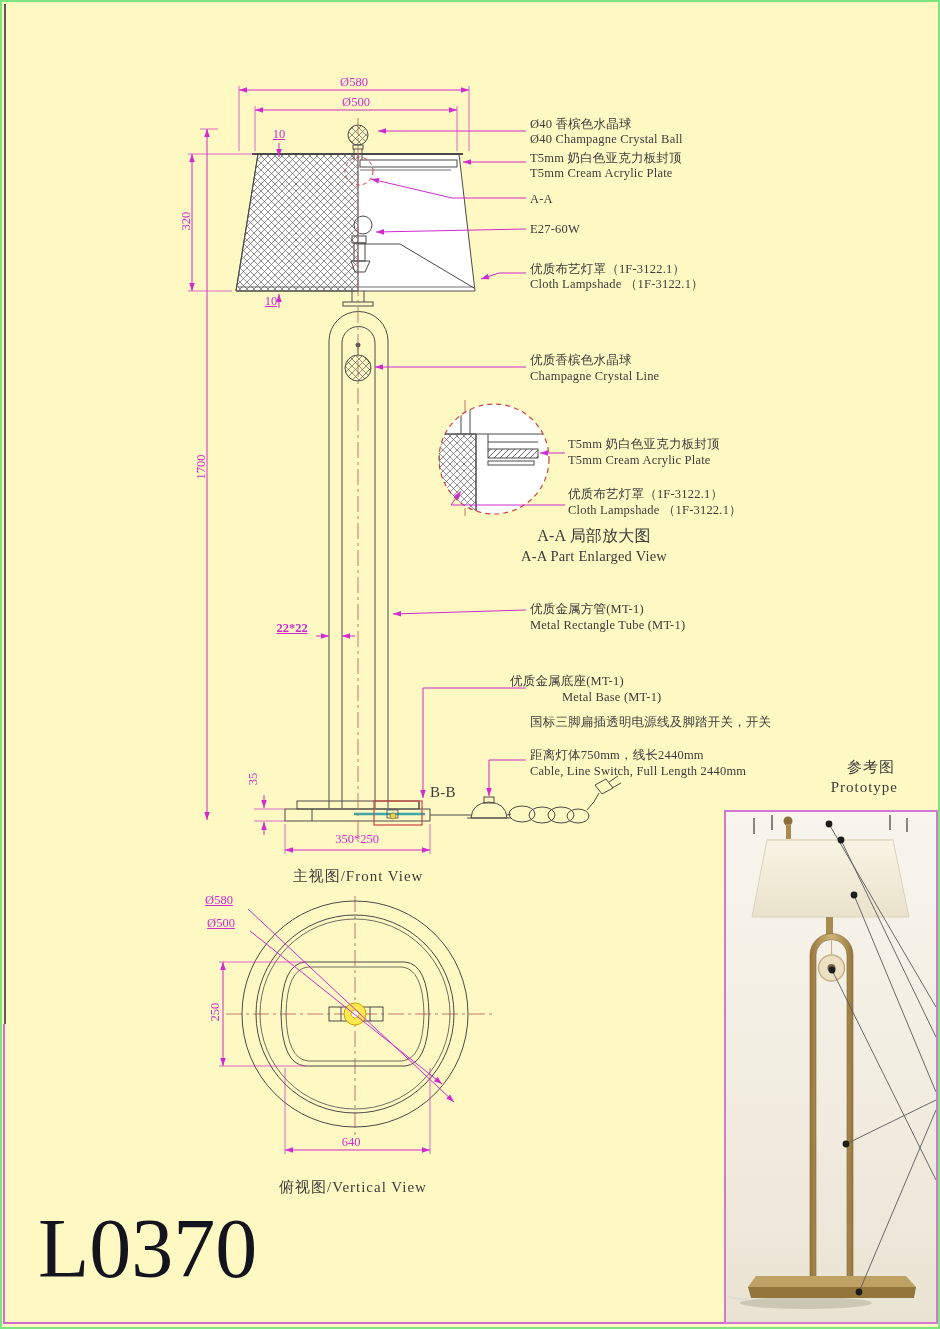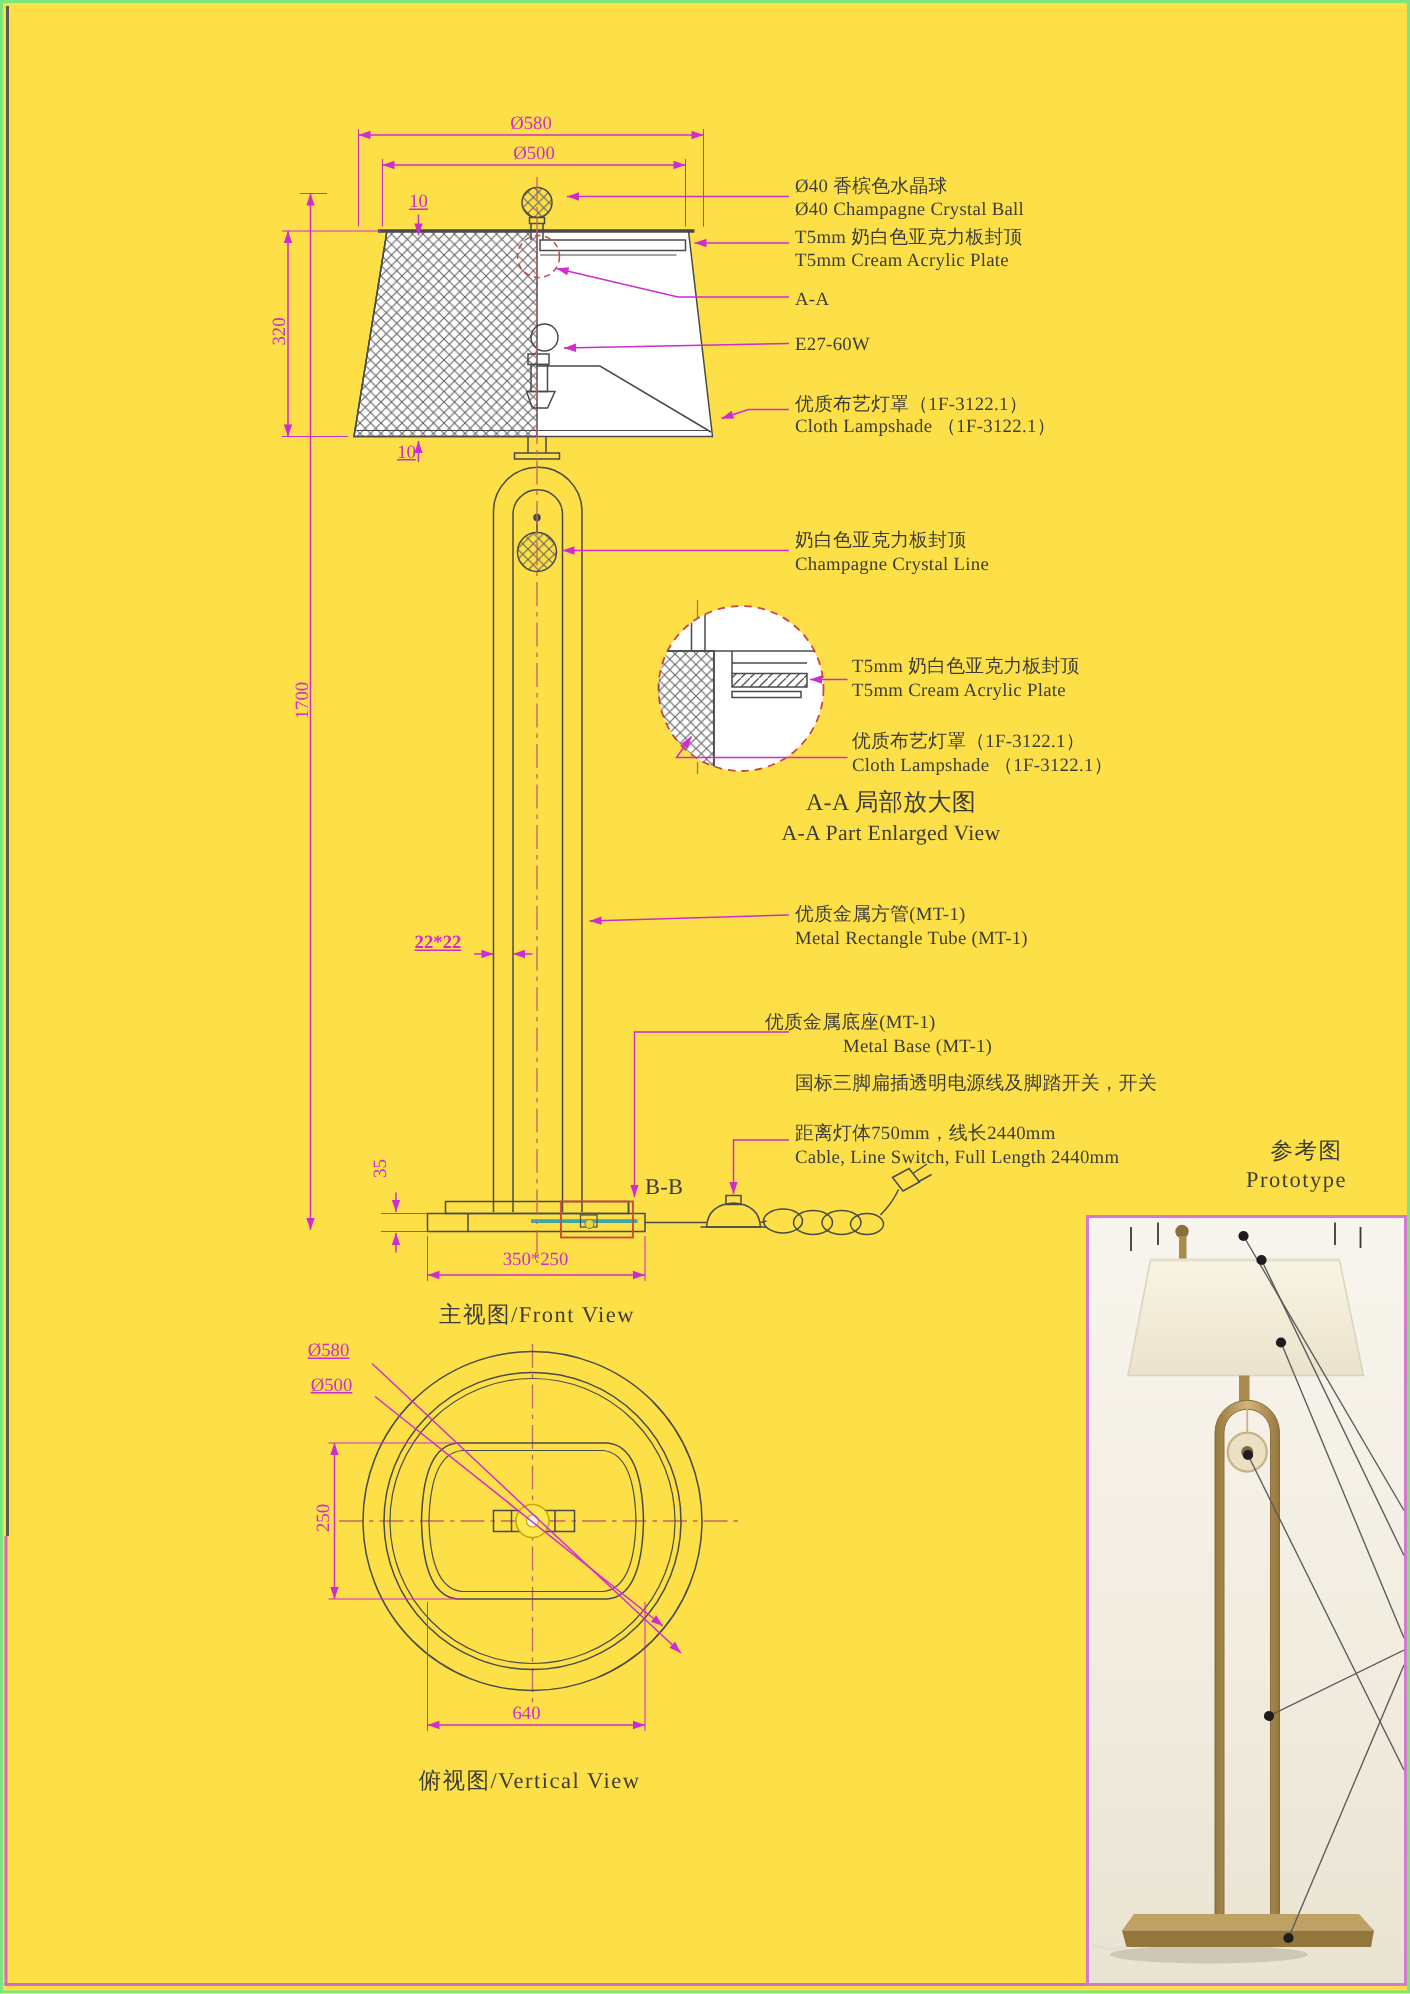--- a/index.html
+++ b/index.html
@@ -1,18 +1,18 @@
 <!DOCTYPE html>
 <html><head>
 <meta charset="utf-8">
 <style>
   * { margin:0; padding:0; box-sizing:border-box; }
   html,body { background:#ffffff; }
   .page {
-    position:relative; width:940px; height:1329px; background:#fde047;
+    position:relative; width:940px; height:1329px; background:#fef9c3;
     border:2px solid #7ee57e; overflow:hidden;
     font-family:"Liberation Serif","DejaVu Sans",serif;
   }
   .edge-left-dark { position:absolute; left:2px; top:2px; width:2px; height:1020px; background:#5a5a5a; }
   .edge-left-mag  { position:absolute; left:1px; top:1022px; width:2px; height:300px; background:#d06cd0; }
   .edge-bot-mag   { position:absolute; left:1px; top:1320px; width:934px; height:2px; background:#d06cd0; }
   svg.overlay { position:absolute; left:0; top:0; }
   .lbl {
     position:absolute; font-size:12.5px; line-height:15px; color:#3c3c3c;
     white-space:nowrap; letter-spacing:0.2px;
@@ -224,21 +224,21 @@
   <div class="dim" style="left:319px;top:1133px;width:60px;">640</div>
 
   <div class="lbl" style="left:528px;top:115px;">Ø40 香槟色水晶球</div>
   <div class="lbl" style="left:528px;top:130px;">Ø40 Champagne Crystal Ball</div>
   <div class="lbl" style="left:528px;top:149px;">T5mm 奶白色亚克力板封顶</div>
   <div class="lbl" style="left:528px;top:164px;">T5mm Cream Acrylic Plate</div>
   <div class="lbl" style="left:528px;top:190px;">A-A</div>
   <div class="lbl" style="left:528px;top:220px;">E27-60W</div>
   <div class="lbl" style="left:528px;top:260px;">优质布艺灯罩（1F-3122.1）</div>
   <div class="lbl" style="left:528px;top:275px;">Cloth Lampshade （1F-3122.1）</div>
-  <div class="lbl" style="left:528px;top:351px;">奶白色亚克力板封顶</div>
+  <div class="lbl" style="left:528px;top:351px;">优质香槟色水晶球</div>
   <div class="lbl" style="left:528px;top:367px;">Champagne Crystal Line</div>
   <div class="lbl" style="left:566px;top:435px;">T5mm 奶白色亚克力板封顶</div>
   <div class="lbl" style="left:566px;top:451px;">T5mm Cream Acrylic Plate</div>
   <div class="lbl" style="left:566px;top:485px;">优质布艺灯罩（1F-3122.1）</div>
   <div class="lbl" style="left:566px;top:501px;">Cloth Lampshade （1F-3122.1）</div>
   <div class="lbl big-title" style="left:492px;top:526px;width:200px;">A-A 局部放大图</div>
   <div class="lbl sub-title" style="left:492px;top:547px;width:200px;">A-A Part Enlarged View</div>
   <div class="lbl" style="left:528px;top:600px;">优质金属方管(MT-1)</div>
   <div class="lbl" style="left:528px;top:616px;">Metal Rectangle Tube (MT-1)</div>
   <div class="lbl" style="left:508px;top:672px;text-align:center;">优质金属底座(MT-1)</div>
@@ -307,13 +307,14 @@
         <circle cx="103" cy="12" r="3.4"></circle>
           <circle cx="115" cy="28" r="3.4"></circle>
         <circle cx="128" cy="83" r="3.4"></circle>
           <circle cx="106" cy="158" r="3.4"></circle>
         <circle cx="120" cy="332" r="3.4"></circle>
           <circle cx="133" cy="480" r="3.4"></circle>
       </g>
     </svg>
   </div>
 
+  <div class="product-code">L0370</div>
 </div>
 
 </body></html>

